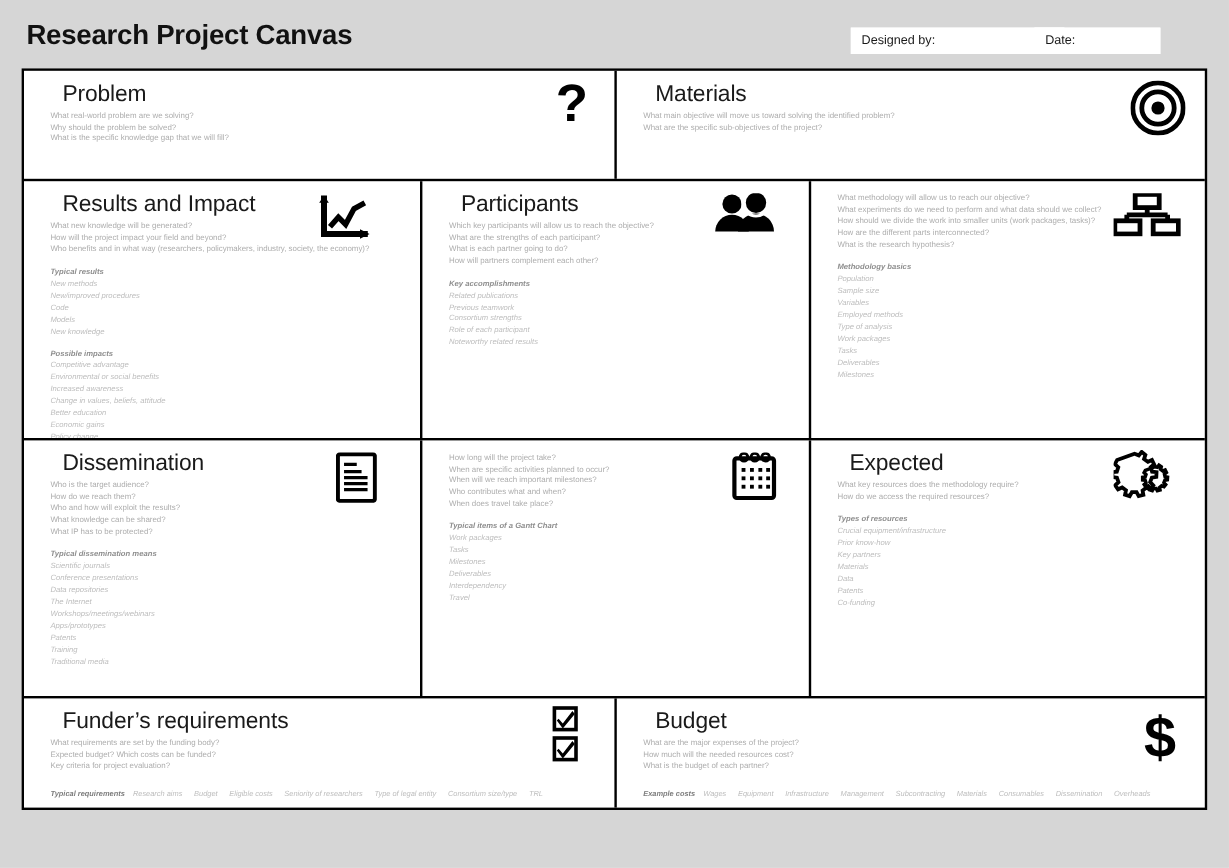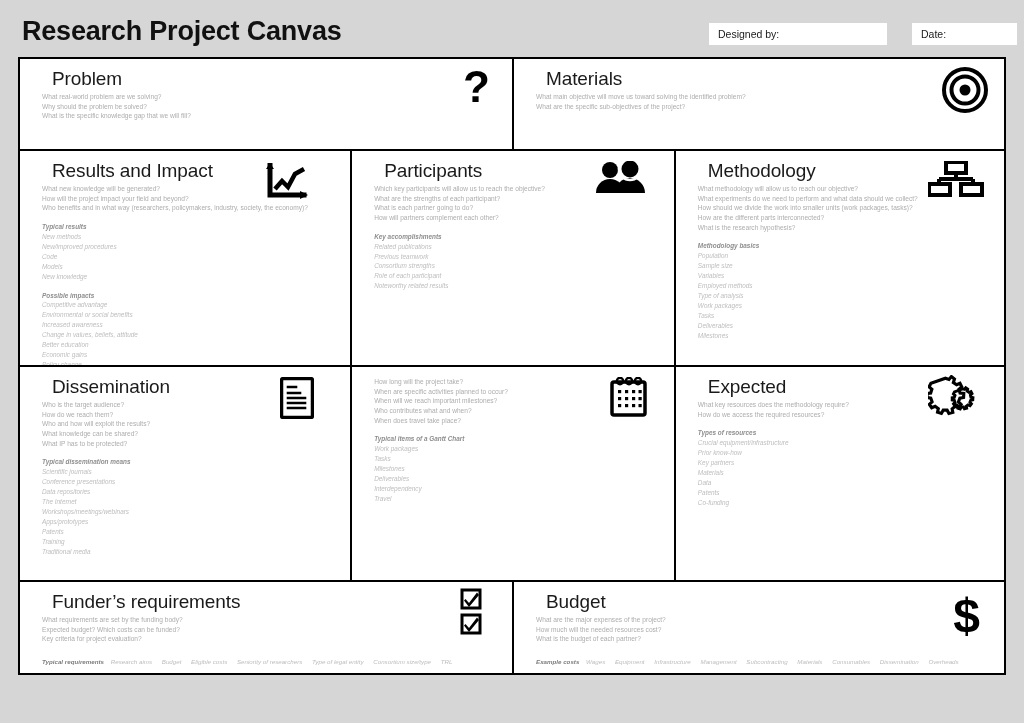--- a/index.html
+++ b/index.html
@@ -10,33 +10,33 @@
     overflow: hidden;
   }
   .page { position: relative; width: 1024px; height: 723px; background: #d6d6d6; }
 
   
   .header {
     position: absolute; left: 0; top: 0; width: 1024px; height: 55px;
   }
   .app-title {
     position: absolute; left: 22px; top: 16px;
-    font-size: 27px; font-weight: bold; color: #111;
+    font-size: 23px; font-weight: bold; color: #111;
     letter-spacing: -0.2px;
   }
   .field-box {
     position: absolute; top: 23px; height: 22px;
     background: #ffffff; border: 1px solid #ffffff;
     display: flex; align-items: center;
     padding-left: 8px;
     font-size: 10.5px; color: #1a1a1a;
   }
   #f-title { left: 422px; width: 273px; }
   #f-designed { left: 709px; width: 178px; }
-  #f-date { left: 912px; width: 105px; }
+  #f-date { left: 862px; width: 105px; }
 
   
   .canvas {
     position: absolute; left: 18px; top: 57px;
     width: 988px; height: 618px;
     background: #ffffff;
     border: 2px solid #000;
   }
   .row { display: flex; width: 100%; }
   .row-top    { height: 92px; border-bottom: 2px solid #000; }
@@ -199,21 +199,20 @@
             <path d="M2 32 a14 14 0 0 1 28 0 Z" fill="#000"></path>
             <circle cx="36" cy="8" r="8.5" fill="#000"></circle>
             <path d="M21 32 a15 15 0 0 1 30 0 Z" fill="#000"></path>
             <circle cx="36" cy="8" r="11" fill="none" stroke="#fff" stroke-width="2.5"></circle>
             <path d="M21 32 a15 15 0 0 1 30 0" fill="none" stroke="#fff" stroke-width="0"></path>
           </svg>
         </div>
       </div>
 
       <div class="cell c-right-third">
-        <h2>Methodology</h2>
         <div class="q">
           <div>What methodology will allow us to reach our objective?</div>
           <div>What experiments do we need to perform and what data should we collect?</div>
           <div>How should we divide the work into smaller units (work packages, tasks)?</div>
           <div>How are the different parts interconnected?</div>
           <div>What is the research hypothesis?</div>
         </div>
         <div class="sub">
           <div class="sub-head">Methodology basics</div>
           <div class="sub-item">Population</div>

